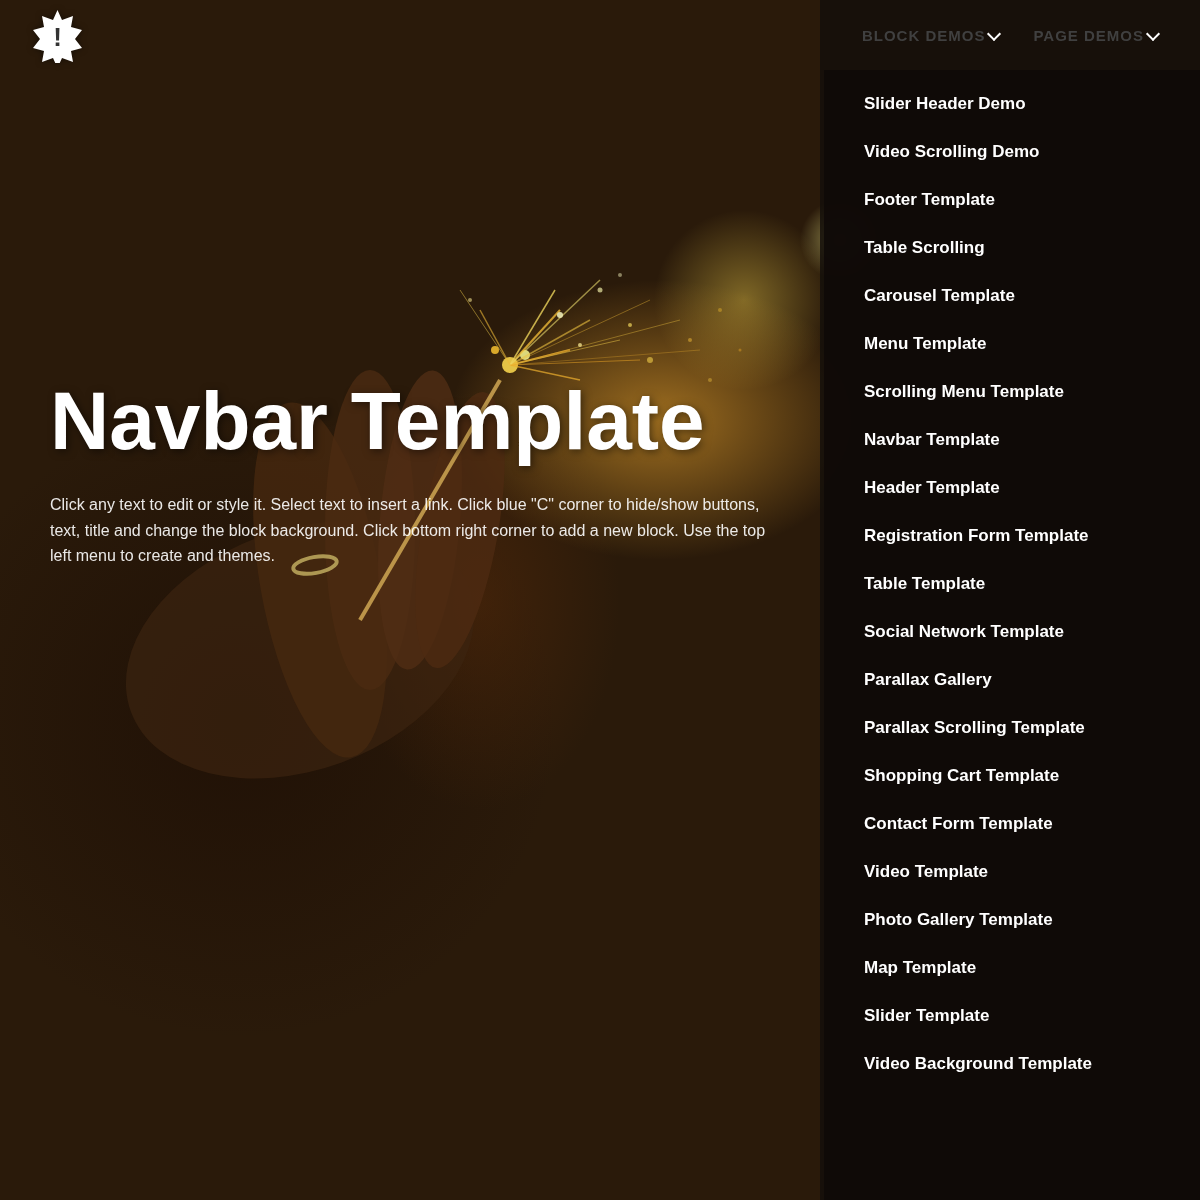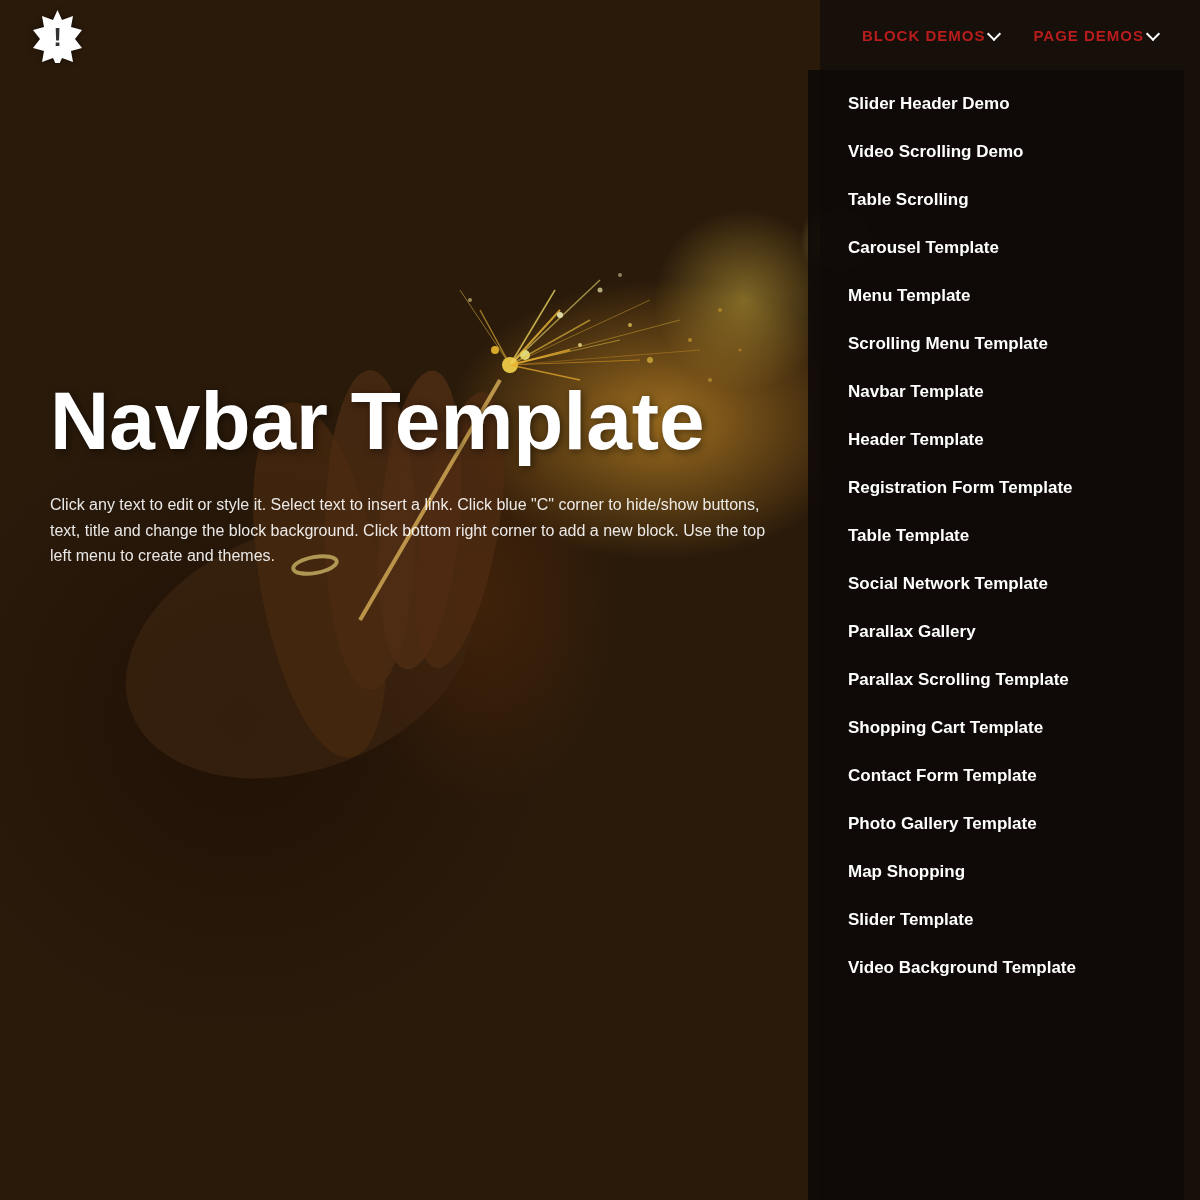--- a/index.html
+++ b/index.html
@@ -73,21 +73,21 @@
       justify-content: center;
     }
 
     .nav-links {
       display: flex;
       align-items: center;
       gap: 10px;
     }
 
     .nav-link {
-      color: #b91c1c;
+      color: #404040;
       font-size: 15px;
       font-weight: 700;
       text-transform: uppercase;
       letter-spacing: 1px;
       text-decoration: none;
       padding: 8px 12px;
       cursor: pointer;
       display: flex;
       align-items: center;
       gap: 4px;
@@ -129,21 +129,21 @@
       font-size: 16px;
       color: rgba(255,255,255,0.9);
       line-height: 1.6;
       max-width: 730px;
     }
 
     
     .dropdown-panel {
       position: absolute;
       top: 70px;
-      right: 16px;
+      right: 0;
       width: 376px;
       background: rgba(15,10,8,0.92);
       z-index: 200;
       padding: 10px 0;
       overflow-y: auto;
       height: calc(100% - 70px);
     }
 
     .dropdown-item {
       display: block;
@@ -236,30 +236,32 @@
 </nav>
 
 <div class="hero-content">
   <h1 class="hero-title">Navbar Template</h1>
   <p class="hero-description">Click any text to edit or style it. Select text to insert a link. Click blue "C" corner to hide/show buttons, text, title and change the block background. Click bottom right corner to add a new block. Use the top left menu to create and themes.</p>
 </div>
 
 <div class="dropdown-panel" id="dropdown-list">
 <a class="dropdown-item">Slider Header Demo</a>
     <a class="dropdown-item">Video Scrolling Demo</a>
+    <a class="dropdown-item">Footer Template</a>
     <a class="dropdown-item">Table Scrolling</a>
     <a class="dropdown-item">Carousel Template</a>
     <a class="dropdown-item">Menu Template</a>
     <a class="dropdown-item">Scrolling Menu Template</a>
     <a class="dropdown-item">Navbar Template</a>
     <a class="dropdown-item">Header Template</a>
     <a class="dropdown-item">Registration Form Template</a>
     <a class="dropdown-item">Table Template</a>
     <a class="dropdown-item">Social Network Template</a>
     <a class="dropdown-item">Parallax Gallery</a>
     <a class="dropdown-item">Parallax Scrolling Template</a>
     <a class="dropdown-item">Shopping Cart Template</a>
     <a class="dropdown-item">Contact Form Template</a>
+    <a class="dropdown-item">Video Template</a>
     <a class="dropdown-item">Photo Gallery Template</a>
-    <a class="dropdown-item">Map Shopping</a>
+    <a class="dropdown-item">Map Template</a>
     <a class="dropdown-item">Slider Template</a>
     <a class="dropdown-item">Video Background Template</a>
   </div>
 
 </body></html>

